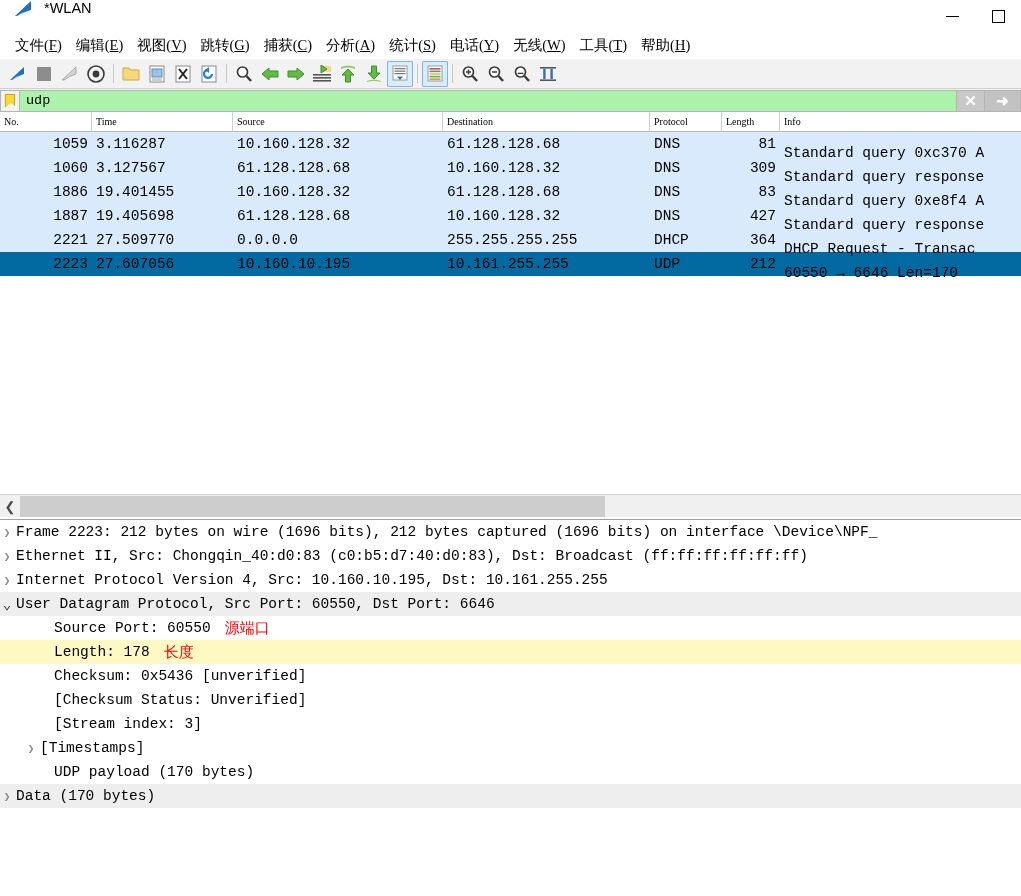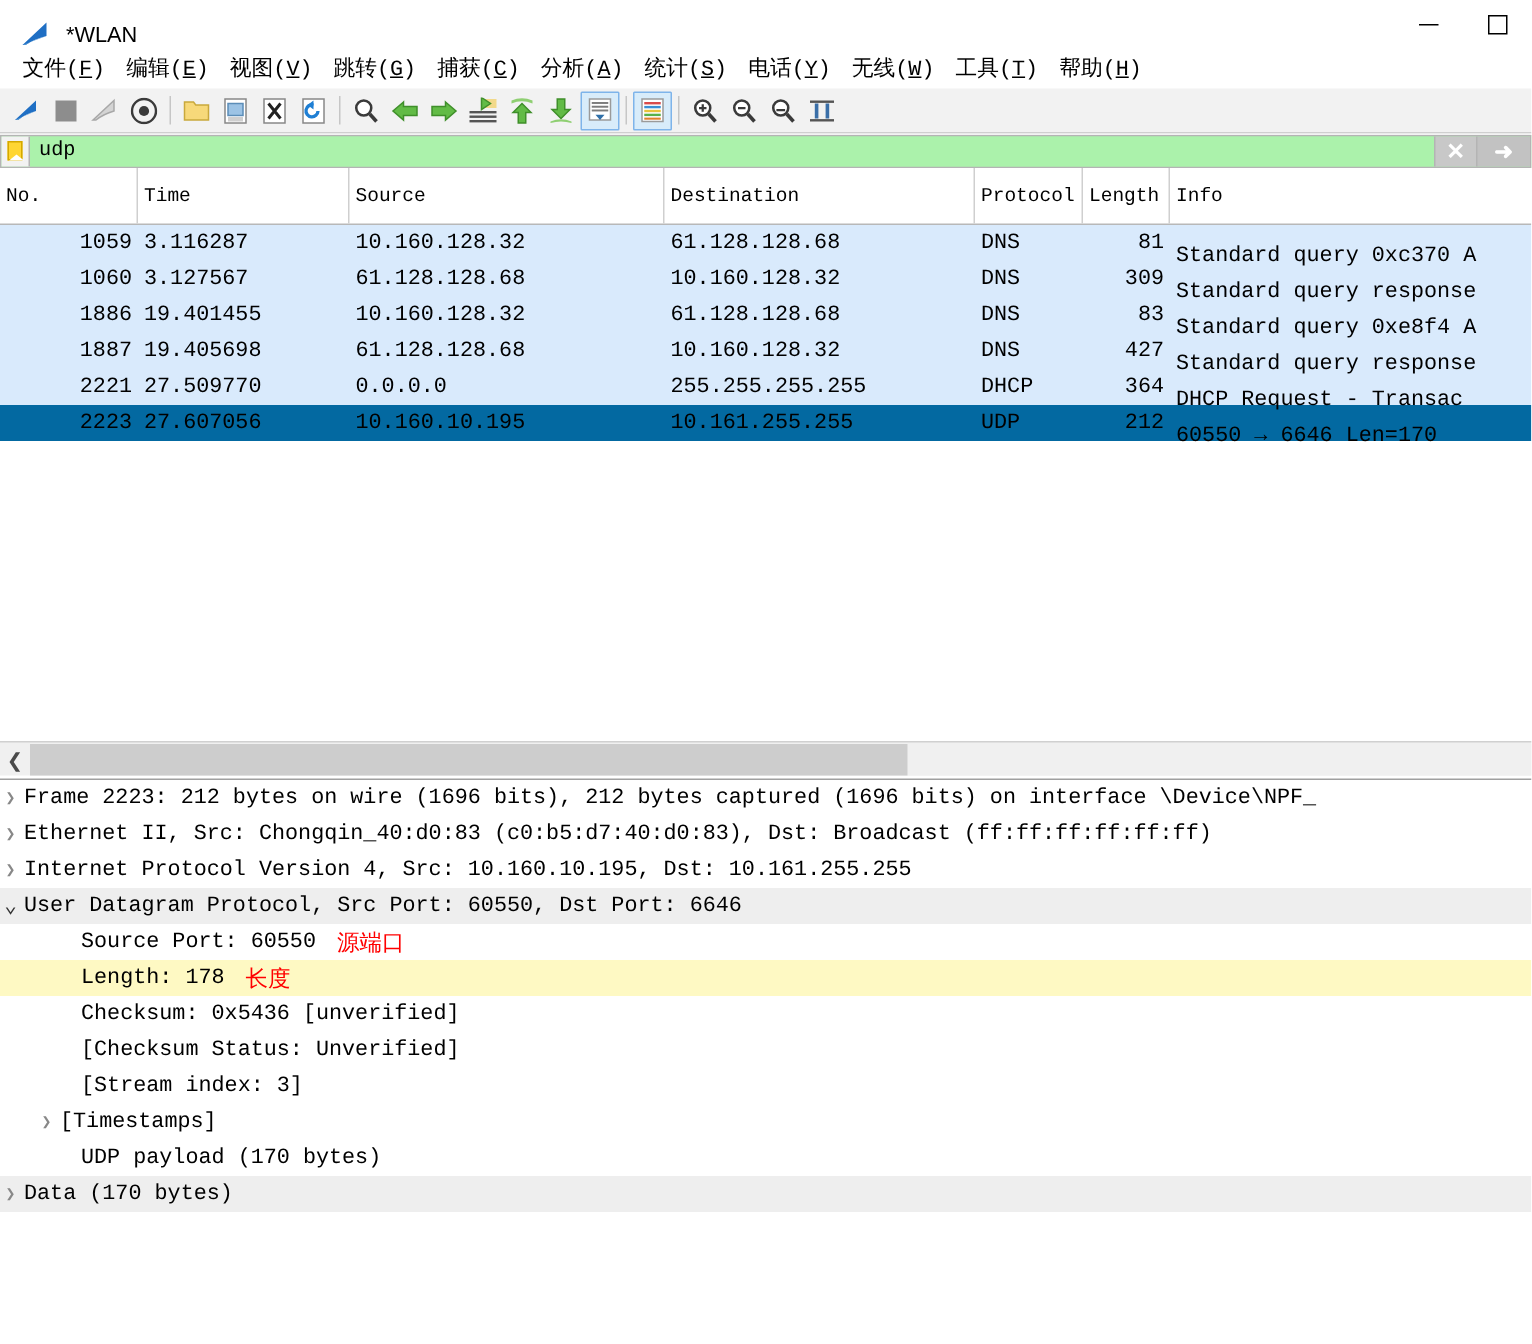--- a/index.html
+++ b/index.html
@@ -8,21 +8,21 @@
     background: #ffffff;
     font-family: "Liberation Sans", sans-serif;
     overflow: hidden;
   }
   .app { position: relative; width: 1021px; height: 896px; background: #fff; }
 
   
   .titlebar {
     position: absolute; left: 0; top: 0; width: 1021px; height: 32px;
     background: #ffffff;
-    display: flex; align-items: flex-end;
+    display: flex; align-items: flex-start;
   }
   .title-icon { margin-left: 13px; width: 22px; height: 18px; position: relative; }
   .title-text {
     margin-left: 9px; font-size: 14.5px; color: #000;
     font-family: "Liberation Sans", sans-serif;
   }
   .win-controls {
     position: absolute; right: 0; top: 0; height: 32px;
     display: flex; align-items: center;
   }
@@ -35,21 +35,21 @@
 
   
   .menubar {
     position: absolute; left: 0; top: 32px; width: 1021px; height: 27px;
     display: flex; align-items: center; background: #ffffff;
     padding-left: 8px;
   }
   .menu-item {
     font-size: 14.5px; color: #000; padding: 2px 7px;
     white-space: nowrap;
-    font-family: Liberation Mono, monospace;
+    font-family: Liberation Serif, serif;
   }
   .menu-item u { text-decoration: underline; }
 
   
   .toolbar {
     position: absolute; left: 0; top: 59px; width: 1021px; height: 30px;
     background: #f2f2f2;
     border-bottom: 1px solid #cfcfcf;
     display: flex; align-items: center; padding-left: 5px;
   }
@@ -92,23 +92,23 @@
     color: #fff; font-size: 15px; font-weight: bold;
   }
   .filter-btn-apply { width: 36px; background: #c2c2c2; }
 
   
   .packet-list {
     position: absolute; left: 0; top: 112px; width: 1021px; height: 382px;
     background: #fff; overflow: hidden;
   }
   .pl-header {
-    display: flex; height: 38px; background: #fff;
+    display: flex; height: 20px; background: #fff;
     border-bottom: 1px solid #b8b8b8;
-    font-family: Liberation Mono, monospace; font-size: 13px; color: #000;
+    font-family: Liberation Serif, serif; font-size: 10px; color: #000;
   }
   .pl-header > div {
     border-right: 1px solid #cfcfcf; padding-left: 4px;
     display: flex; align-items: center; overflow: hidden; white-space: nowrap;
   }
   .c-no   { width: 92px; }
   .c-time { width: 141px; }
   .c-src  { width: 210px; }
   .c-dst  { width: 207px; }
   .c-prot { width: 72px; }

